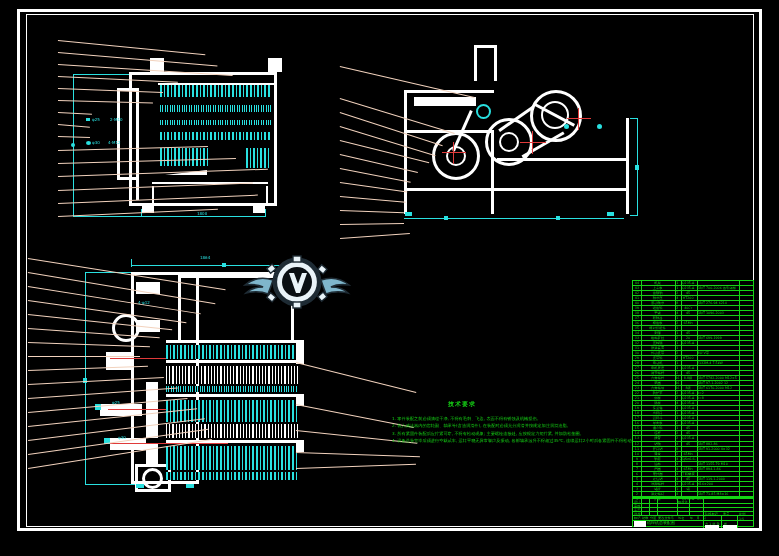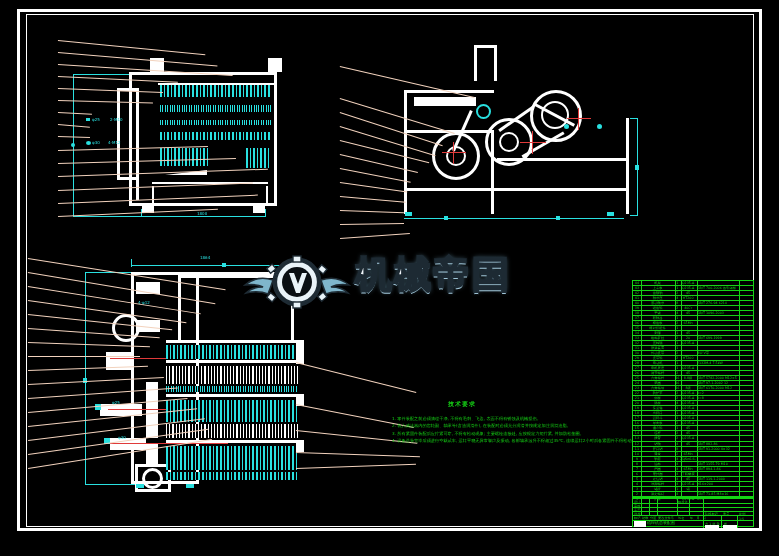--- a/index.html
+++ b/index.html
@@ -326,21 +326,20 @@
       </g>
       <g fill="#e9f3f8" stroke="#1e2b34" stroke-width="1.4">
         <rect x="50" y="2" width="8" height="6"></rect>
         <rect x="50" y="48" width="8" height="6"></rect>
         <rect x="25" y="12" width="7" height="6" transform="rotate(-40 28 15)"></rect>
         <rect x="76" y="12" width="7" height="6" transform="rotate(40 79 15)"></rect>
         <rect x="25" y="40" width="7" height="6" transform="rotate(40 28 43)"></rect>
         <rect x="76" y="40" width="7" height="6" transform="rotate(-40 79 43)"></rect>
       </g>
     </svg>
-    <div id="wm-cn">机械帝国</div>
   </div>
 
   <div id="notes">
     <div id="notes-title">技术要求</div>
     <div style="height:6px"></div>
     <div class="note-line">1. 零件装配之前必须清理干净, 不得有毛刺、飞边, 表面不得有锈蚀及机械损伤。</div>
     <div class="note-line">2. 装入减速器内的齿轮副、轴承等(含油润滑件), 在装配时必须充分润滑并按规定加注润滑油脂。</div>
     <div class="note-line">3. 所有紧固件装配后应拧紧可靠, 不得有松动现象; 主要螺栓连接处, 应按规定力矩拧紧, 并加防松垫圈。</div>
     <div class="note-line">4. 设备总装完毕后须进行空载试车, 运转平稳无异常噪声及振动, 各部轴承温升不得超过35℃, 连续运转2小时后各紧固件不得松动。</div>
   </div>

